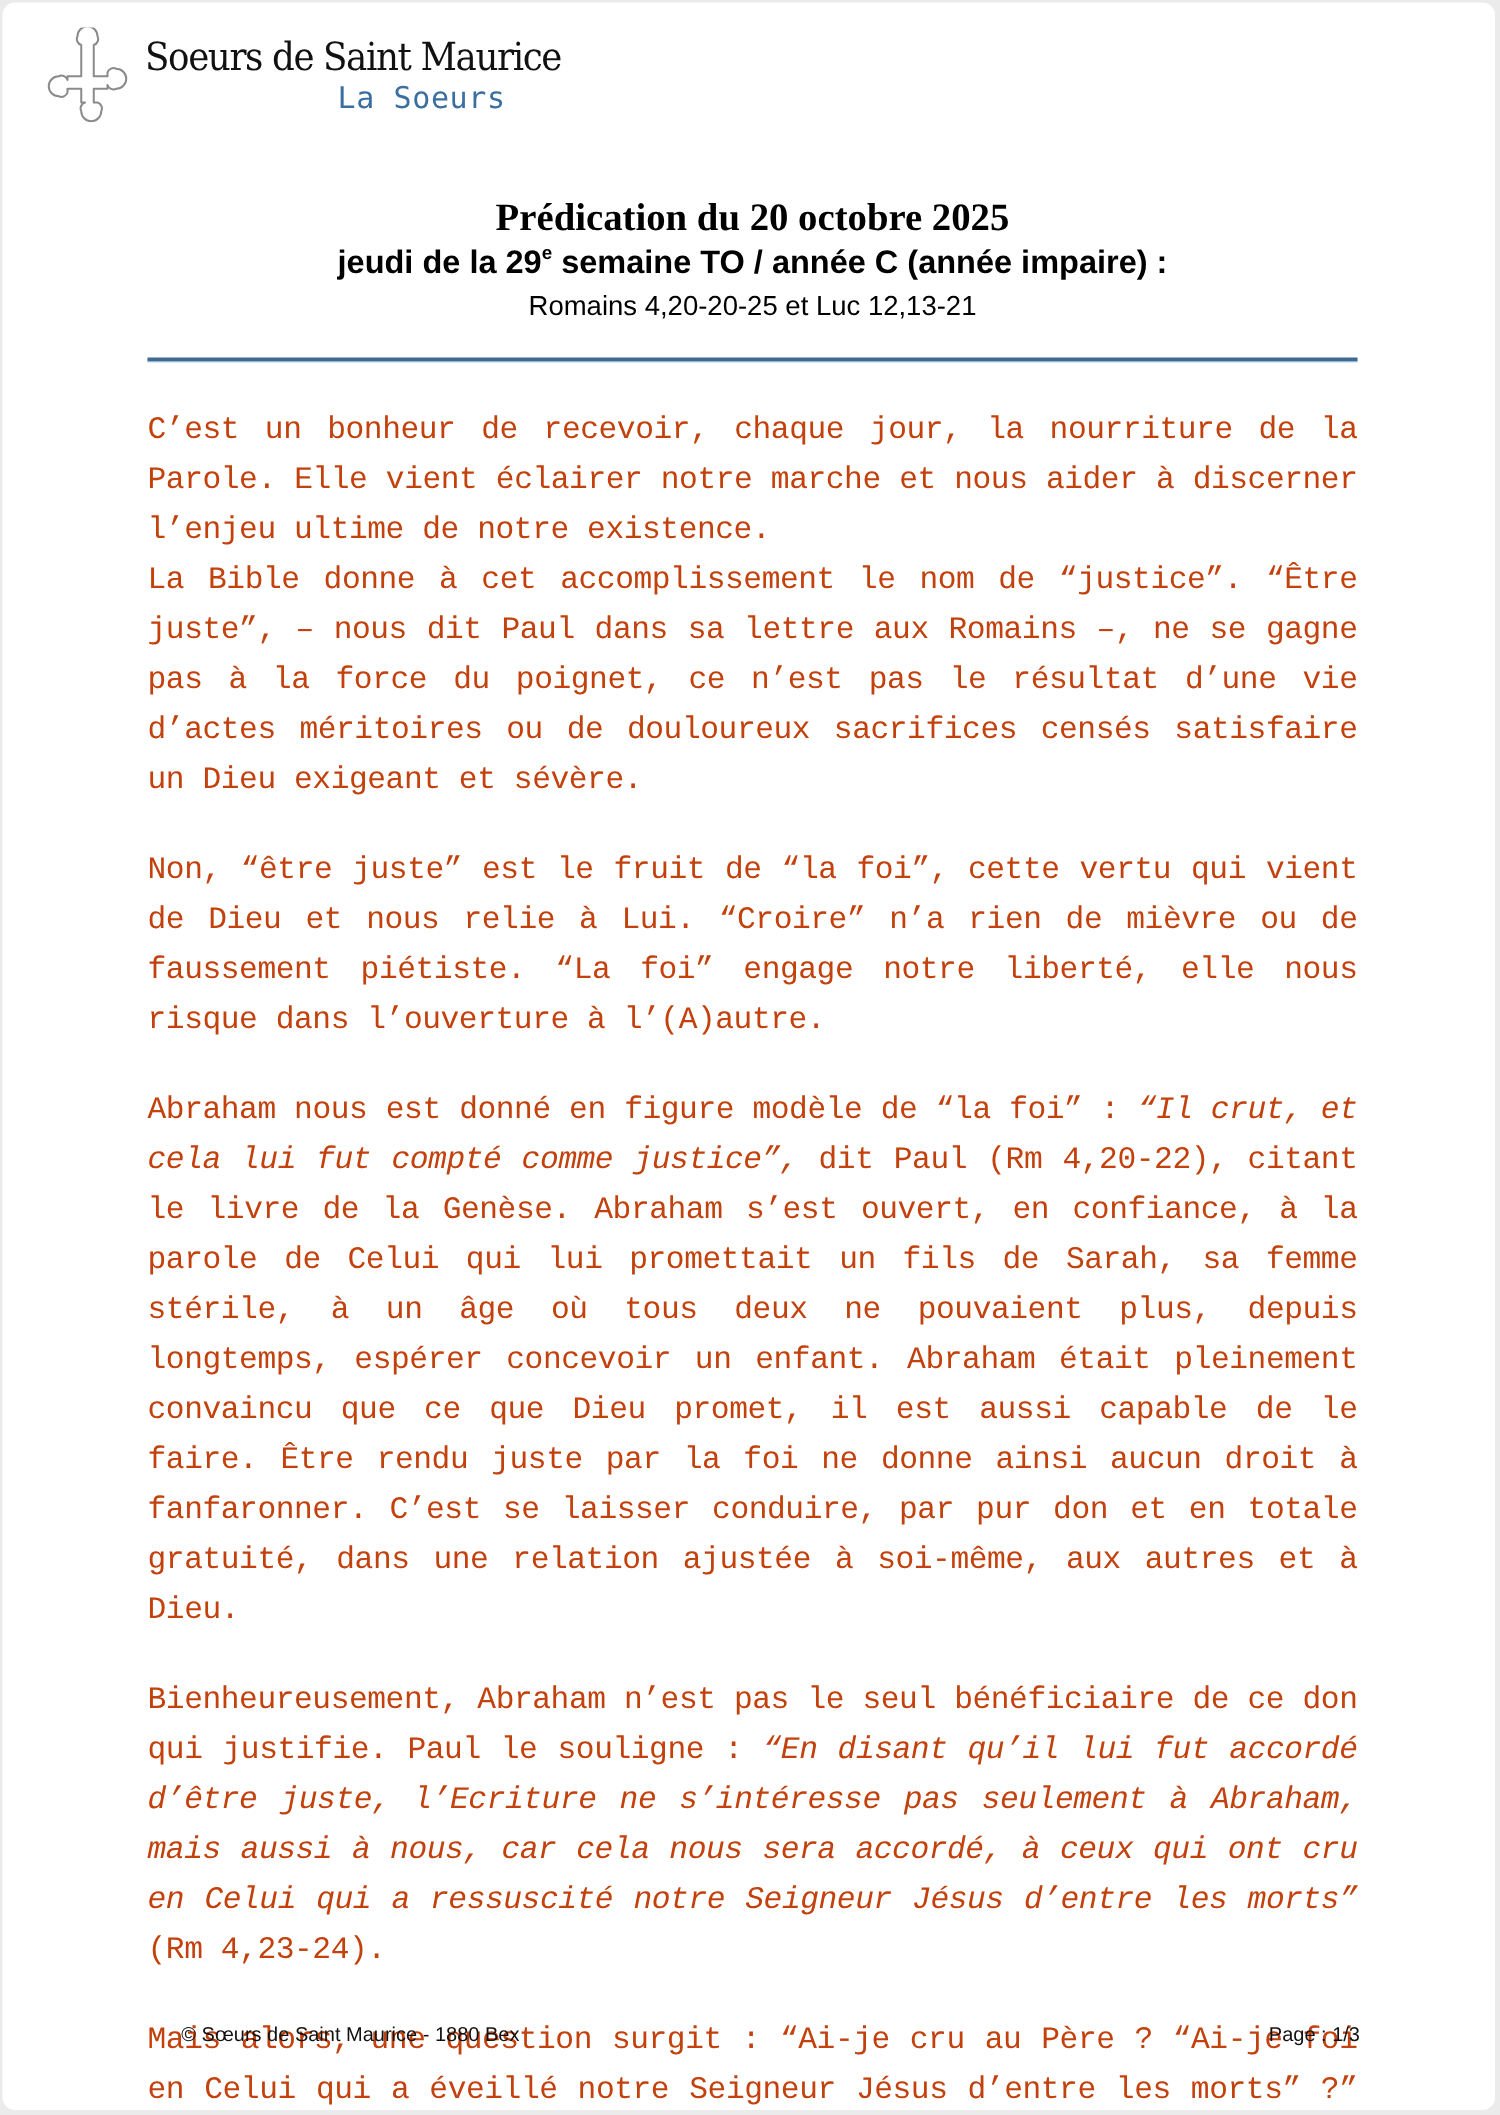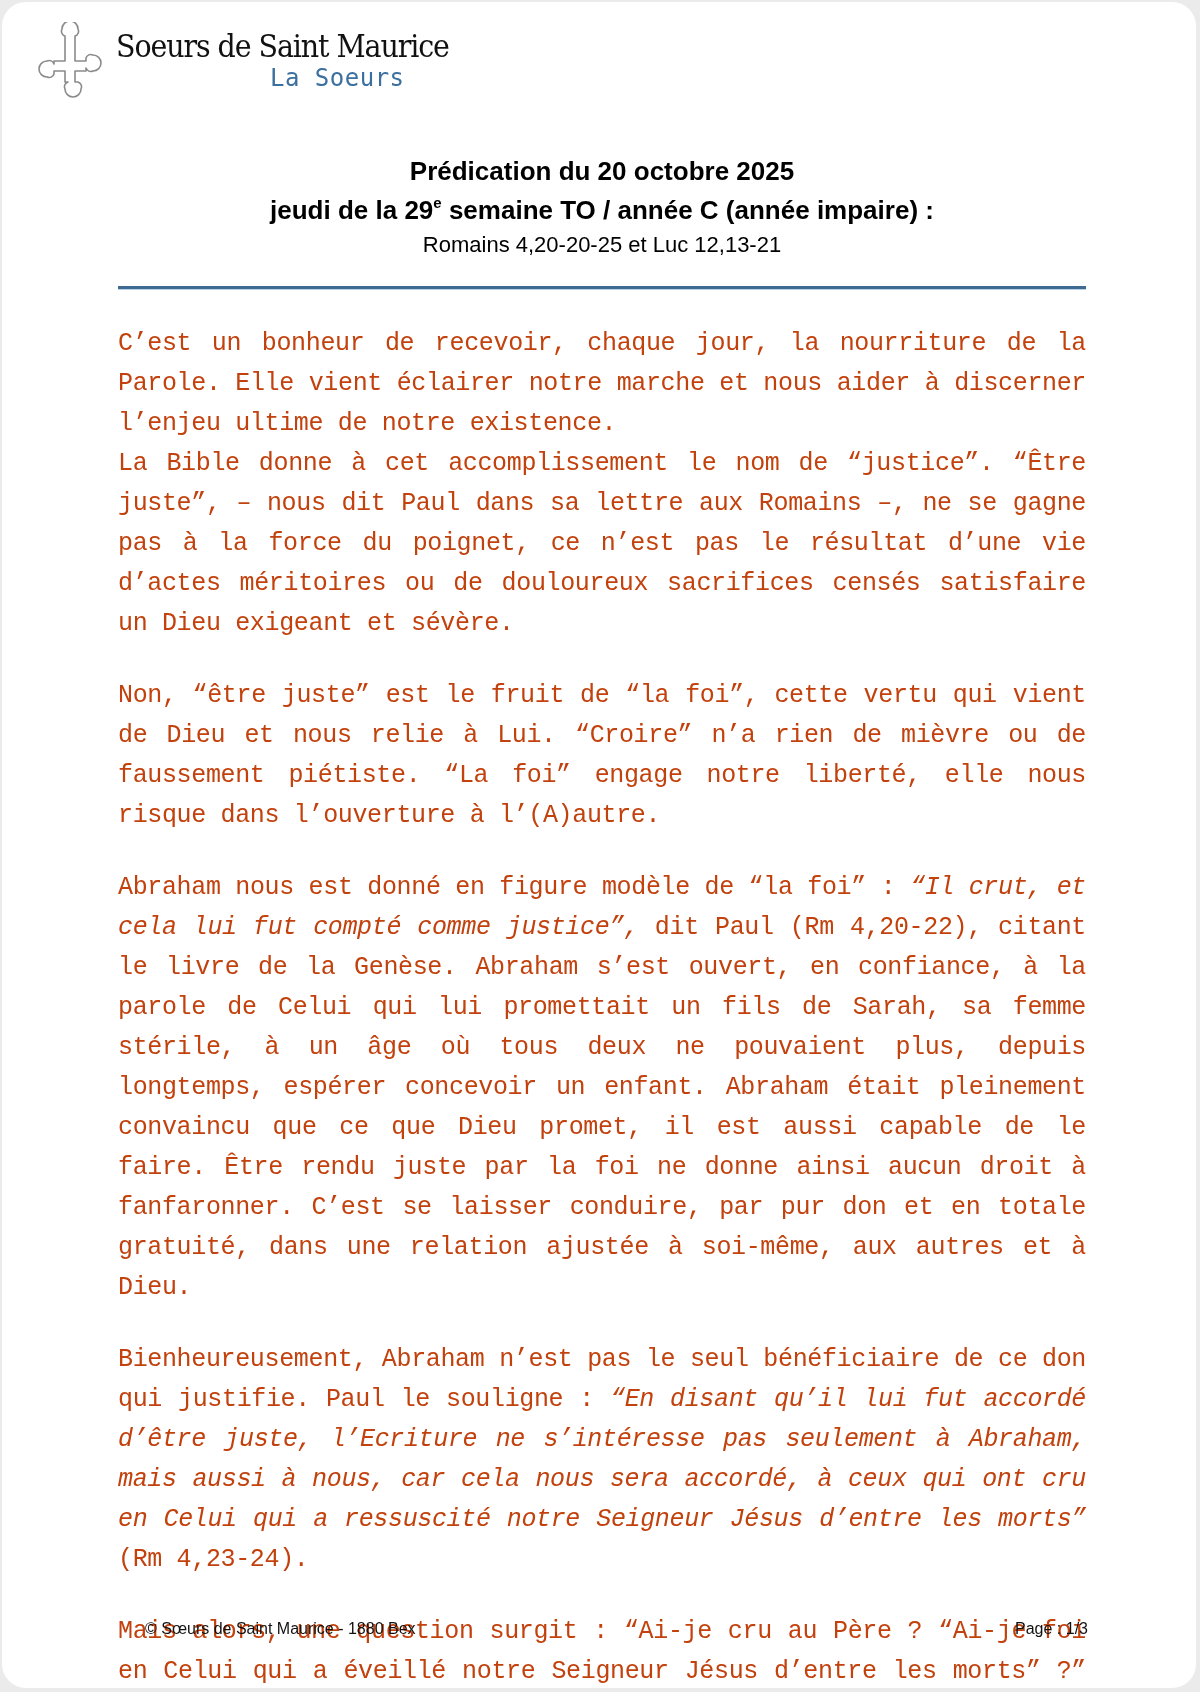--- a/index.html
+++ b/index.html
@@ -2,36 +2,36 @@
 <html><head>
 <meta charset="utf-8">
 <style>
   html, body { margin: 0; padding: 0; }
   body {
     width: 1200px; height: 1692px; background: #ebebeb;
     position: relative; overflow: hidden;
   }
   .page {
     position: absolute; left: 2px; top: 2px; width: 1194px; height: 1686px;
-    background: #ffffff; border-radius: 24px;
+    background: #ffffff; border-radius: 10px;
   }
   .logo { position: absolute; left: 30px; top: 20px; width: 420px; height: 80px; }
   .logo svg { position: absolute; left: 0; top: 0; }
   .brand-name {
     position: absolute; left: 84px; top: 6px;
     font-family: "DejaVu Serif", serif; font-size: 31px; color: #111;
     letter-spacing: -1.2px; white-space: nowrap; transform: scaleX(0.92); transform-origin: left;
   }
   .brand-sub {
     position: absolute; left: 238px; top: 42px;
     font-family: "DejaVu Sans Mono", monospace; font-size: 24px; color: #3a6f9f;
     letter-spacing: 0.5px; white-space: nowrap;
   }
   .head { position: absolute; left: 116px; width: 968px; text-align: center; font-family: "Liberation Sans", sans-serif; color: #000; }
-  .h1 { top: 154px; font-size: 26px; font-weight: bold; }
+  .h1 { top: 154px; font-size: 31px; font-weight: bold; font-family: Liberation Serif, serif; }
   .h2 { top: 192px; font-size: 26px; font-weight: bold; }
   .h2 sup { font-size: 15px; vertical-align: 11px; }
   .h3 { top: 230px; font-size: 22px; }
   .rule {
     position: absolute; left: 116px; top: 284px; width: 968px; height: 3px;
     background: #3f6a91; box-shadow: 0 1px 0 #b9d1e6;
   }
   .body {
     position: absolute; left: 116px; top: 322px; width: 968px;
     font-family: Liberation Mono, monospace;

